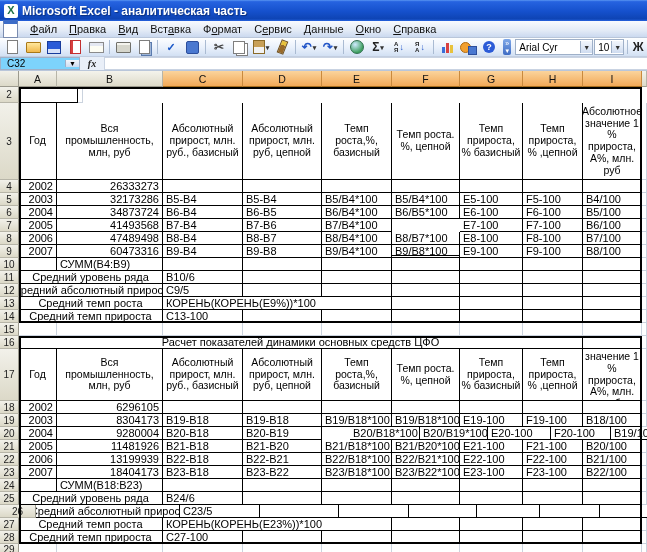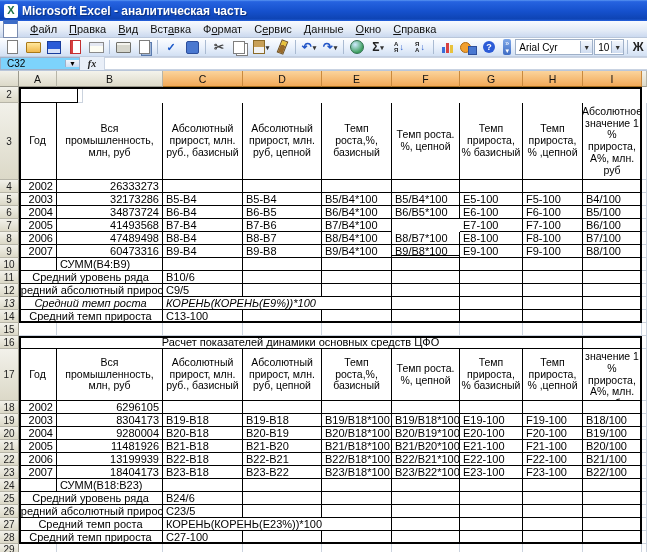--- a/index.html
+++ b/index.html
@@ -364,21 +364,21 @@
         <div class="tc ctr" style="width: 144px;">Средний абсолютный прирост</div>
         <div class="tc" style="width: 80px;">C9/5</div>
         <div class="tc" style="width: 79px;"></div>
         <div class="tc" style="width: 70px;"></div>
         <div class="tc" style="width: 68px;"></div>
         <div class="tc" style="width: 63px;"></div>
         <div class="tc" style="width: 60px;"></div>
         <div class="tc" style="width: 59px;"></div>
         <div class="gc" style="width: 5px;"></div>
       </div>
-      <div class="srow" style="height: 13px; font-style: italic;">
+      <div class="srow" style="height: 13px;">
         <div class="rh" style="width: 19px;">13</div>
         <div class="tc ctr" style="width: 144px;">Средний темп роста</div>
         <div class="tc" style="width: 229px;">КОРЕНЬ(КОРЕНЬ(E9%))*100</div>
         <div class="tc" style="width: 68px;"></div>
         <div class="tc" style="width: 63px;"></div>
         <div class="tc" style="width: 60px;"></div>
         <div class="tc" style="width: 59px;"></div>
         <div class="gc" style="width: 5px;"></div>
       </div>
       <div class="srow" style="height: 13px;">
@@ -450,21 +450,21 @@
         <div class="tc" style="width: 60px;">F19-100</div>
         <div class="tc" style="width: 59px;">B18/100</div>
         <div class="gc" style="width: 5px;"></div>
       </div>
       <div class="srow" style="height: 13px;">
         <div class="rh" style="width: 19px;">20</div>
         <div class="tc num" style="width: 38px;">2004</div>
         <div class="tc num" style="width: 106px;">9280004</div>
         <div class="tc" style="width: 80px;">B20-B18</div>
         <div class="tc" style="width: 79px; text-align: center;">B20-B19</div>
-        <div class="tc" style="width: 70px;">B20/B18*100</div>
+        <div class="tc" style="width: 70px; margin-left: 28px;">B20/B18*100</div>
         <div class="tc" style="width: 68px;">B20/B19*100</div>
         <div class="tc" style="width: 63px;">E20-100</div>
         <div class="tc" style="width: 60px;">F20-100</div>
         <div class="tc" style="width: 59px;">B19/100</div>
         <div class="gc" style="width: 5px;"></div>
       </div>
       <div class="srow" style="height: 13px;">
         <div class="rh" style="width: 19px;">21</div>
         <div class="tc num" style="width: 38px;">2005</div>
         <div class="tc num" style="width: 106px;">11481926</div>
@@ -522,21 +522,21 @@
         <div class="tc" style="width: 80px;">B24/6</div>
         <div class="tc" style="width: 79px;"></div>
         <div class="tc" style="width: 70px;"></div>
         <div class="tc" style="width: 68px;"></div>
         <div class="tc" style="width: 63px;"></div>
         <div class="tc" style="width: 60px;"></div>
         <div class="tc" style="width: 59px;"></div>
         <div class="gc" style="width: 5px;"></div>
       </div>
       <div class="srow" style="height: 13px;">
-        <div class="rh" style="width: 19px;">26</div>
+        <div class="rh" style="width: 36px;">26</div>
         <div class="tc ctr" style="width: 144px;">Средний абсолютный прирост</div>
         <div class="tc" style="width: 80px;">C23/5</div>
         <div class="tc" style="width: 79px;"></div>
         <div class="tc" style="width: 70px;"></div>
         <div class="tc" style="width: 68px;"></div>
         <div class="tc" style="width: 63px;"></div>
         <div class="tc" style="width: 60px;"></div>
         <div class="tc" style="width: 59px;"></div>
         <div class="gc" style="width: 5px;"></div>
       </div>

